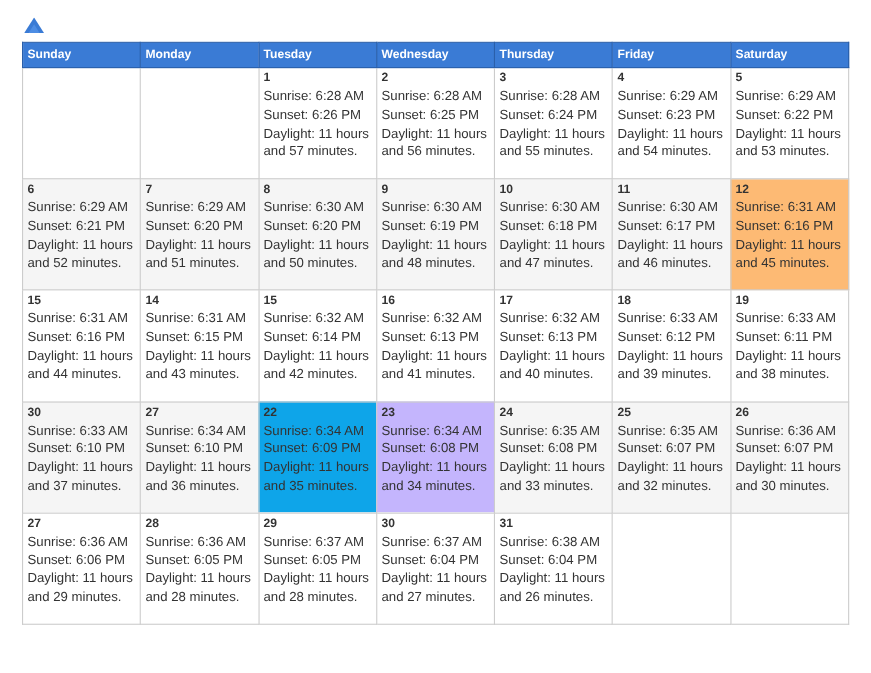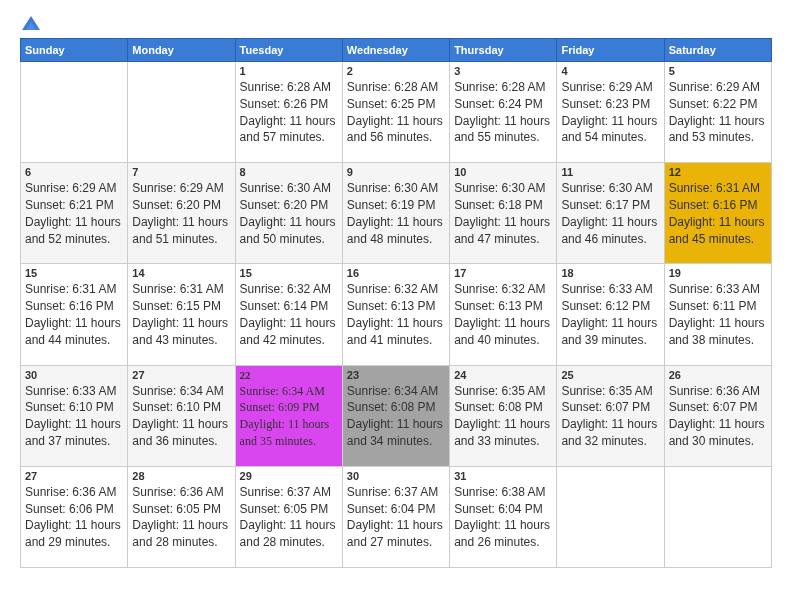--- a/index.html
+++ b/index.html
@@ -183,21 +183,21 @@
             <div class="day-info" style="white-space: pre-line;">Sunrise: 6:30 AM
 Sunset: 6:18 PM
 Daylight: 11 hours and 47 minutes.</div>
           </td>
           <td style="background-color: rgb(245, 245, 245);">
             <span class="day-number">11</span>
             <div class="day-info" style="white-space: pre-line;">Sunrise: 6:30 AM
 Sunset: 6:17 PM
 Daylight: 11 hours and 46 minutes.</div>
           </td>
-          <td style="background-color: #eab308;">
+          <td style="background-color: #fdba74;">
             <span class="day-number">12</span>
             <div class="day-info" style="white-space: pre-line;">Sunrise: 6:31 AM
 Sunset: 6:16 PM
 Daylight: 11 hours and 45 minutes.</div>
           </td>
         </tr>
         <tr style="background-color: rgb(255, 255, 255);">
           <td>
             <span class="day-number">15</span>
             <div class="day-info" style="white-space: pre-line;">Sunrise: 6:31 AM
@@ -247,27 +247,27 @@
             <div class="day-info" style="white-space: pre-line;">Sunrise: 6:33 AM
 Sunset: 6:10 PM
 Daylight: 11 hours and 37 minutes.</div>
           </td>
           <td style="background-color: rgb(245, 245, 245);">
             <span class="day-number">27</span>
             <div class="day-info" style="white-space: pre-line;">Sunrise: 6:34 AM
 Sunset: 6:10 PM
 Daylight: 11 hours and 36 minutes.</div>
           </td>
-          <td style="background-color: #d946ef; font-family: Liberation Serif, serif;">
+          <td style="background-color: #0ea5e9;">
             <span class="day-number">22</span>
             <div class="day-info" style="white-space: pre-line;">Sunrise: 6:34 AM
 Sunset: 6:09 PM
 Daylight: 11 hours and 35 minutes.</div>
           </td>
-          <td style="background-color: #a3a3a3; margin-left: 46px;">
+          <td style="background-color: #c4b5fd; margin-left: 46px;">
             <span class="day-number">23</span>
             <div class="day-info" style="white-space: pre-line;">Sunrise: 6:34 AM
 Sunset: 6:08 PM
 Daylight: 11 hours and 34 minutes.</div>
           </td>
           <td style="background-color: rgb(245, 245, 245);">
             <span class="day-number">24</span>
             <div class="day-info" style="white-space: pre-line;">Sunrise: 6:35 AM
 Sunset: 6:08 PM
 Daylight: 11 hours and 33 minutes.</div>

